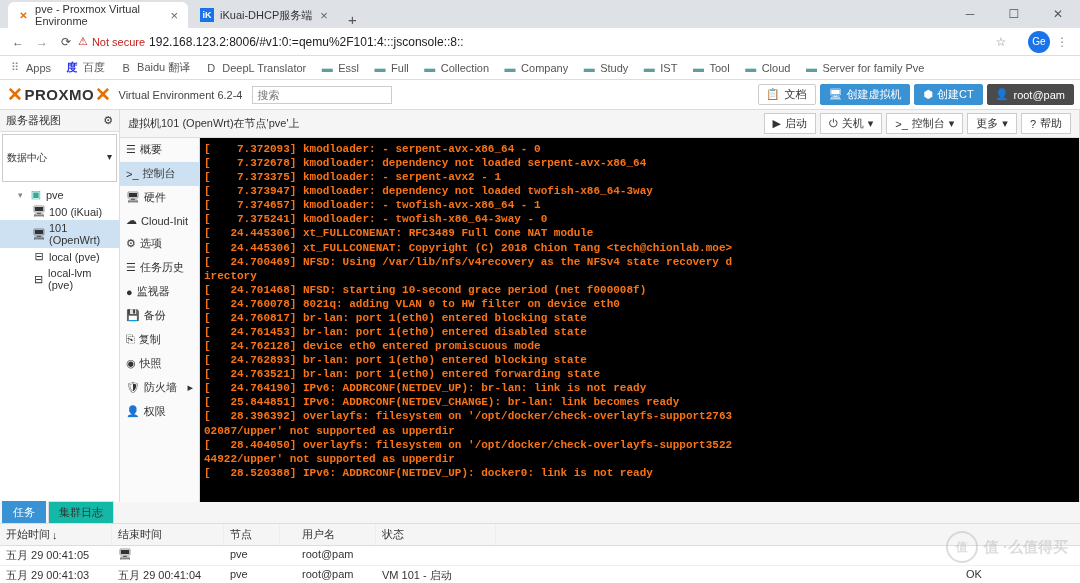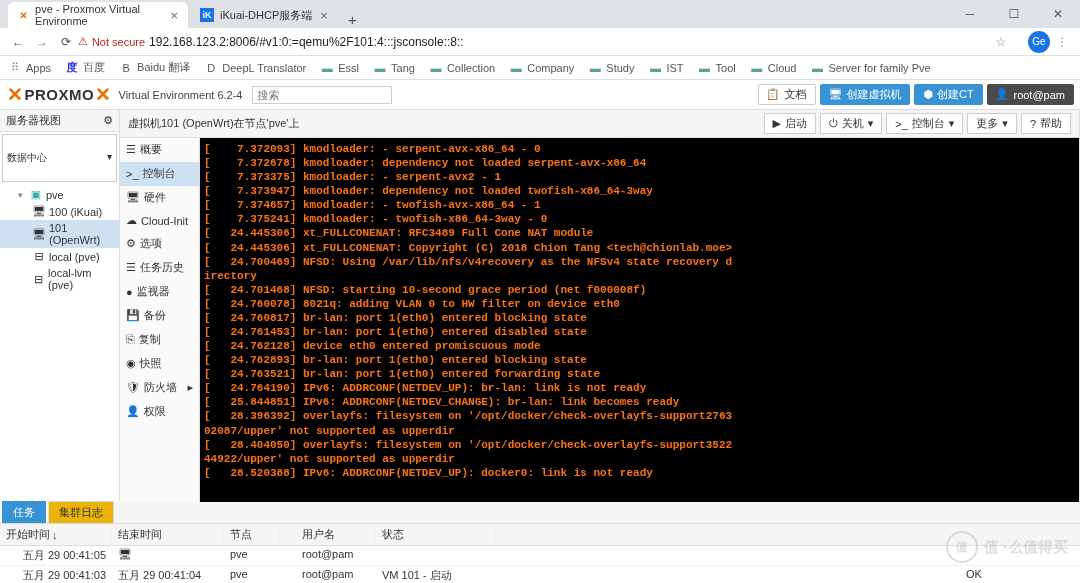--- a/index.html
+++ b/index.html
@@ -52,29 +52,29 @@
 .abtn { border: 1px solid #ccc; padding: 2px 8px; font-size: 11px; background: #fff; display: flex; align-items: center; gap: 4px; }
 
 .content-body { flex: 1; display: flex; }
 .sub-nav { width: 80px; border-right: 1px solid #ddd; background: #fafafa; }
 .sub-item { padding: 4px 6px; font-size: 11px; display: flex; align-items: center; gap: 4px; border-bottom: 1px solid transparent; }
 .sub-item.active { background: #cde1f3; }
 
 .console { flex: 1; background: #000; color: #f97316; font-family: "Courier New", monospace; font-size: 11px; padding: 4px 0 0 4px; line-height: 1.28; font-weight: bold; overflow: hidden; white-space: pre; }
 
 .bottom-tabs { height: 22px; border-bottom: 1px solid #ddd; background: #f5f5f5; display: flex; align-items: flex-end; }
-.btab { padding: 3px 10px; font-size: 11px; border: 1px solid #ddd; border-bottom: none; margin-left: 2px; background: #eab308; }
+.btab { padding: 3px 10px; font-size: 11px; border: 1px solid #ddd; border-bottom: none; margin-left: 2px; background: #14b8a6; }
 .btab.active { background: #3892d4; color: #fff; border-color: #3892d4; }
 
 .task-table { background: #fff; }
 .task-header { display: flex; background: #f5f5f5; border-bottom: 1px solid #ddd; font-size: 11px; }
 .task-header > div { padding: 3px 6px; border-right: 1px solid #eee; display: flex; align-items: center; gap: 2px; }
 .task-row { display: flex; font-size: 11px; border-bottom: 1px solid #f0f0f0; }
 .task-row > div { padding: 2px 6px; }
-.col-start { width: 112px; text-align: right; }
+.col-start { width: 112px; }
 .col-end2 { width: 112px; }
 .col-node { width: 56px; }
 .col-user { width: 80px; margin-left: 16px; }
 .col-desc { flex: 1; }
 .col-status { width: 120px; }
 
 .watermark { position: absolute; right: 12px; bottom: 20px; color: #bbb; font-size: 15px; font-weight: bold; opacity: 0.5; display: flex; align-items: center; gap: 6px; }
 .watermark-circle { width: 32px; height: 32px; border: 2px solid #bbb; border-radius: 50%; display: flex; align-items: center; justify-content: center; font-size: 12px; }
 
 .win-controls { position: absolute; top: 0; right: 0; display: flex; }
@@ -133,21 +133,21 @@
   <div class="bm-item">
       <span class="bm-icon">D</span>
       <span>DeepL Translator</span>
     </div>
   <div class="bm-item">
       <span class="bm-icon bm-folder">▬</span>
       <span>Essl</span>
     </div>
   <div class="bm-item">
       <span class="bm-icon bm-folder">▬</span>
-      <span>Tang</span>
+      <span>Full</span>
     </div>
   <div class="bm-item">
       <span class="bm-icon bm-folder">▬</span>
       <span>Collection</span>
     </div>
   <div class="bm-item">
       <span class="bm-icon bm-folder">▬</span>
       <span>Company</span>
     </div>
   <div class="bm-item">

